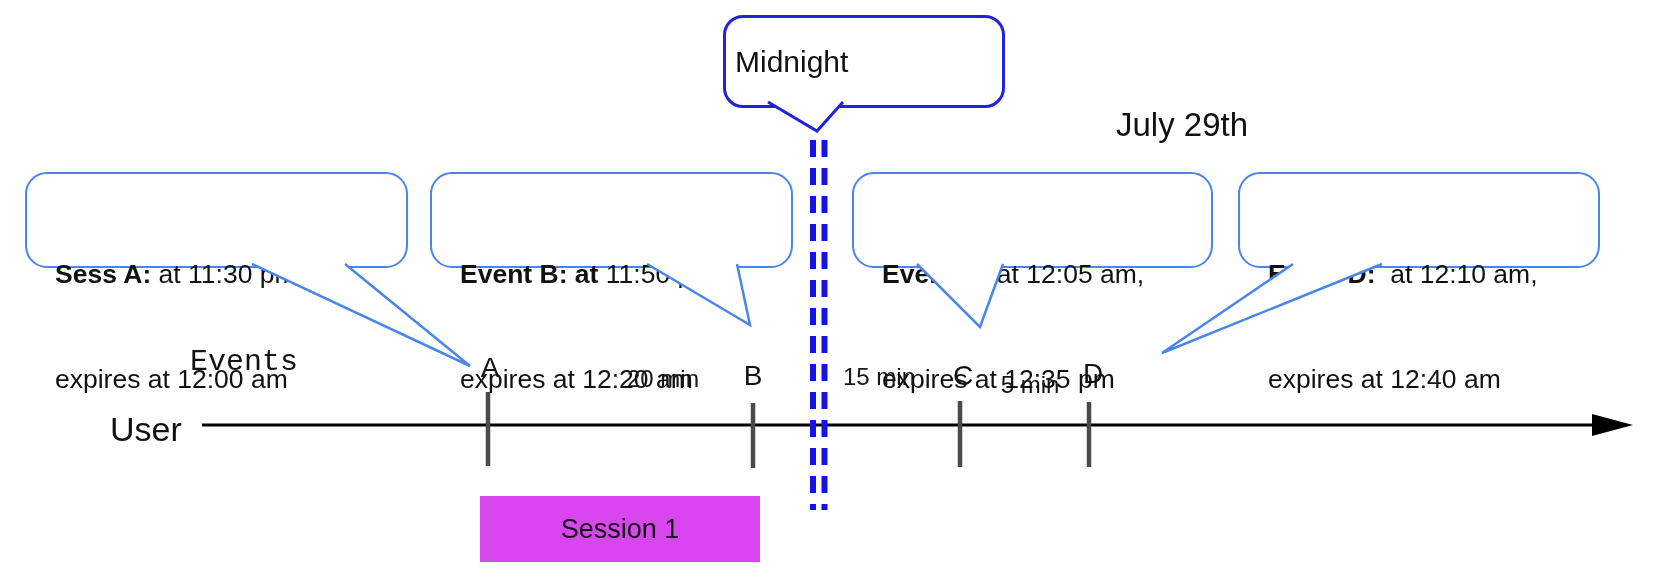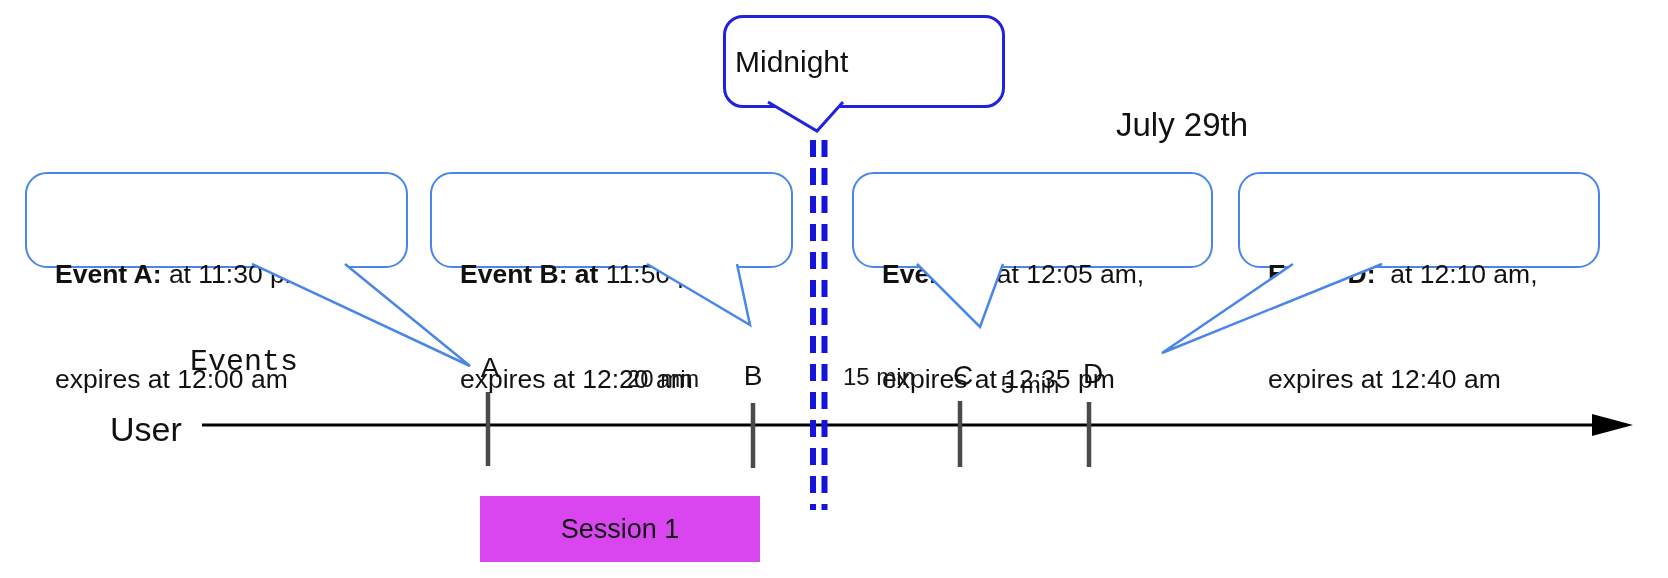--- a/index.html
+++ b/index.html
@@ -86,21 +86,21 @@
   </svg>
 
   <div class="datetitle" style="left:1182px;top:106px;">July 29th</div>
 
   <div class="midnight">
     <span>Midnight</span>
   </div>
 
   <div class="bubble" style="left:25px;top:172px;width:383px;height:96px;">
     <div class="btext">
-      <div><span class="b">Event A:</span><span> at 11:30 pm,</span></div>
+      <div><span class="b">Sess A:</span><span> at 11:30 pm,</span></div>
       <div>expires at 12:00 am</div>
     </div>
   </div>
 
   <div class="bubble" style="left:430px;top:172px;width:363px;height:96px;">
     <div class="btext">
       <div><span class="b">Event B: at</span><span> 11:50 pm,</span></div>
       <div>expires at 12:20 am</div>
     </div>
   </div>

